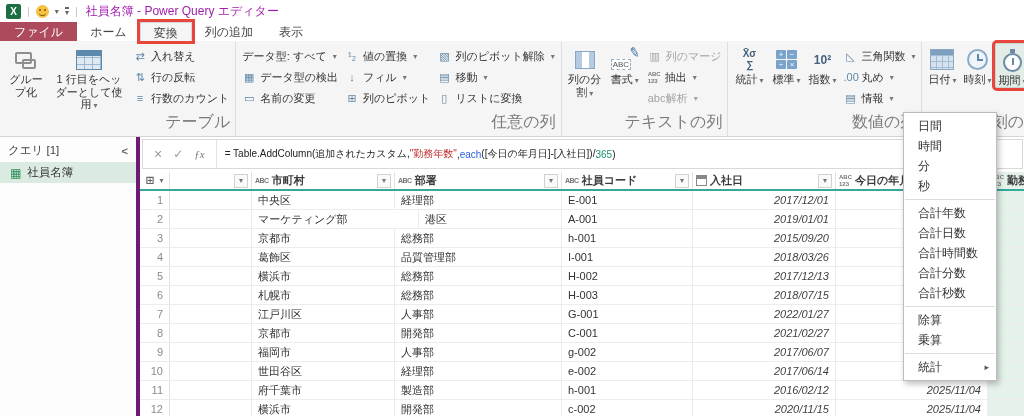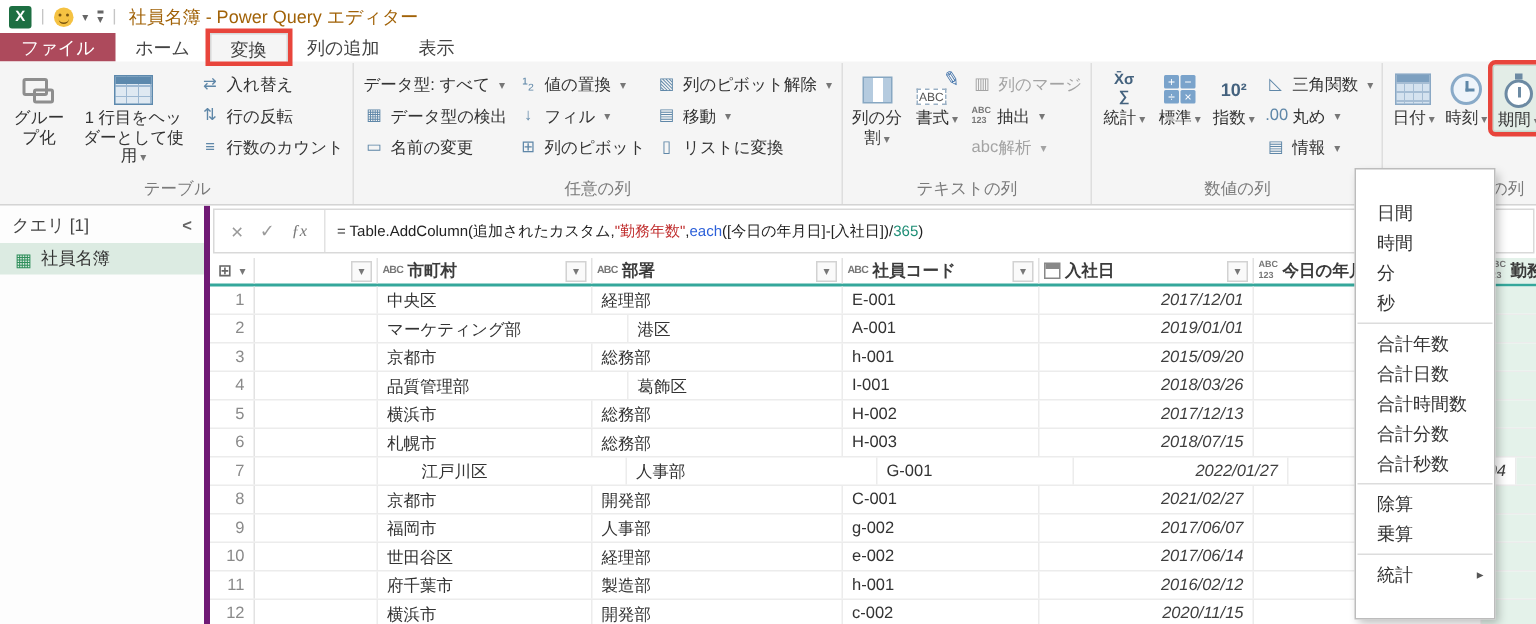--- a/index.html
+++ b/index.html
@@ -8,34 +8,34 @@
 
   
   .titlebar{height:22px;display:flex;align-items:center;gap:6px;padding:0 6px;background:#fff;}
   .xl-icon{width:15px;height:15px;background:#1d6f42;border-radius:2px;color:#fff;font-weight:bold;font-size:10px;display:flex;align-items:center;justify-content:center;}
   .tb-sep{color:#c5c5c5;font-size:11px;}
   .smiley{width:13px;height:13px;border-radius:50%;background:#f5c242;position:relative;}
   .smiley::before{content:"";position:absolute;left:3px;top:4px;width:2px;height:2px;background:#7a5510;border-radius:50%;box-shadow:5px 0 0 #7a5510;}
   .smiley::after{content:"";position:absolute;left:3px;top:7px;width:7px;height:3px;border-bottom:1.5px solid #7a5510;border-radius:0 0 6px 6px;}
   .mini-caret{font-size:8px;color:#666;}
   .qat-glyph{font-size:8px;color:#666;border-top:2px solid #666;line-height:7px;}
-  .title-text{color:#a16207;font-size:12px;margin-left:2px;}
+  .title-text{color:#a21caf;font-size:12px;margin-left:2px;}
 
   
   .tabbar{height:19px;display:flex;align-items:stretch;background:#fff;}
   .file-tab{background:var(--filetab,#ad4a5c);color:#fff;padding:2px 14px;font-size:12px;}
   .tab{padding:2px 13px;font-size:12px;color:#444;}
   .tab.active{background:#f5f5f5;border:1px solid #d8d8d8;border-bottom:none;position:relative;}
   .annotated{outline:3px solid var(--ann,#e8453c);outline-offset:0px;z-index:20;}
 
   
   .ribbon{height:96px;display:flex;align-items:stretch;background:#f5f5f5;border-bottom:1px solid #d4d4d4;padding:1px 0 0 1px;position:relative;}
   .rgroup{display:flex;flex-direction:column;border-right:1px solid #dedede;padding:1px 3px 0 3px;}
   .rgroup-content{flex:1;display:flex;align-items:flex-start;gap:1px;}
-  .rgroup-label{text-align:center;font-size:11px;color:#7a7a7a;padding:1px 2px 3px;white-space:nowrap;}
+  .rgroup-label{text-align:right;font-size:16px;color:#7a7a7a;padding:1px 2px 3px;white-space:nowrap;}
   .bigbtn{display:flex;flex-direction:column;align-items:center;padding:3px 2px 0;border-radius:2px;}
   .bigicon{height:27px;display:flex;align-items:center;justify-content:center;}
   .biglabel{font-size:11px;line-height:1.15;text-align:center;color:#333;}
   .sstack{display:flex;flex-direction:column;padding-top:3px;}
   .smallbtn{display:flex;align-items:center;gap:4px;font-size:11px;height:21px;padding:0 3px;color:#333;white-space:nowrap;}
   .sic{width:14px;text-align:center;color:#5f87a8;font-size:11px;line-height:1;}
   .car{font-size:8px;color:#777;margin-left:2px;}
   .disabled, .disabled .sic, .disabled .car{color:#a3a3a3;}
   .pressed{background:#e3ede7;border:1px solid #c6d8cd;}
 
@@ -91,21 +91,21 @@
   .ti2{display:flex;flex-direction:column;font-size:6px;line-height:1.05;color:#777;font-weight:bold;flex:none;}
   .ical{width:11px;height:11px;border:1px solid #888;background:linear-gradient(#888 0 3px,#fff 3px);flex:none;}
   .grow{display:flex;height:19px;border-bottom:1px solid #ececec;}
   .gnum{width:30px;text-align:right;padding-right:6px;color:#8a8a8a;border-right:1px solid #e2e2e2;line-height:18px;flex:none;}
   .gcell{padding:0 6px;border-right:1px solid #ececec;white-space:nowrap;overflow:hidden;display:flex;align-items:center;flex:none;}
   .al-r{justify-content:flex-end;}
   .ital{font-style:italic;color:#3f3f3f;}
   .sel{background:var(--selc,#e4f2ea);}
 
   
-  .menu{position:absolute;left:903px;top:112px;width:94px;background:#fff;border:1px solid #bcbcbc;box-shadow:2px 3px 6px rgba(0,0,0,.25);z-index:60;padding:19px 0;}
+  .menu{position:absolute;left:903px;top:112px;width:94px;background:#fff;border:1px solid #bcbcbc;box-shadow:2px 3px 6px rgba(0,0,0,.25);z-index:60;padding:3px 0;}
   .mitem{display:flex;justify-content:space-between;align-items:center;padding:3px 7px 3px 14px;font-size:12px;color:#333;line-height:14px;}
   .msep{height:1px;background:#dcdcdc;margin:3px 1px;}
   .sub{font-size:9px;color:#555;}
 </style>
 </head>
 <body>
 
 <div class="app">
 
   <div class="titlebar">
@@ -428,22 +428,22 @@
             <div class="gcell" style="width: 143px;">京都市</div>
             <div class="gcell" style="width: 167px;">総務部</div>
             <div class="gcell" style="width: 131px;">h-001</div>
             <div class="gcell al-r ital" style="width: 143px;">2015/09/20</div>
             <div class="gcell al-r ital" style="width: 152px;">2025/11/04</div>
             <div class="gcell sel" style="width: 200px;"></div>
           </div>
           <div class="grow">
             <div class="gnum">4</div>
             <div class="gcell" style="width: 82px;"></div>
+            <div class="gcell" style="width: 143px;">葛飾区</div>
             <div class="gcell" style="width: 167px;">品質管理部</div>
-            <div class="gcell" style="width: 143px;">葛飾区</div>
             <div class="gcell" style="width: 131px;">I-001</div>
             <div class="gcell al-r ital" style="width: 143px;">2018/03/26</div>
             <div class="gcell al-r ital" style="width: 152px;">2025/11/04</div>
             <div class="gcell sel" style="width: 200px;"></div>
           </div>
           <div class="grow">
             <div class="gnum">5</div>
             <div class="gcell" style="width: 82px;"></div>
             <div class="gcell" style="width: 143px;">横浜市</div>
             <div class="gcell" style="width: 167px;">総務部</div>
@@ -458,21 +458,21 @@
             <div class="gcell" style="width: 143px;">札幌市</div>
             <div class="gcell" style="width: 167px;">総務部</div>
             <div class="gcell" style="width: 131px;">H-003</div>
             <div class="gcell al-r ital" style="width: 143px;">2018/07/15</div>
             <div class="gcell al-r ital" style="width: 152px;">2025/11/04</div>
             <div class="gcell sel" style="width: 200px;"></div>
           </div>
           <div class="grow">
             <div class="gnum">7</div>
             <div class="gcell" style="width: 82px;"></div>
-            <div class="gcell" style="width: 143px; margin-left: 23px;">江戸川区</div>
+            <div class="gcell" style="width: 143px;">江戸川区</div>
             <div class="gcell" style="width: 167px;">人事部</div>
             <div class="gcell" style="width: 131px;">G-001</div>
             <div class="gcell al-r ital" style="width: 143px; text-align: center;">2022/01/27</div>
             <div class="gcell al-r ital" style="width: 152px;">2025/11/04</div>
             <div class="gcell sel" style="width: 200px;"></div>
           </div>
           <div class="grow">
             <div class="gnum">8</div>
             <div class="gcell" style="width: 82px;"></div>
             <div class="gcell" style="width: 143px;">京都市</div>

